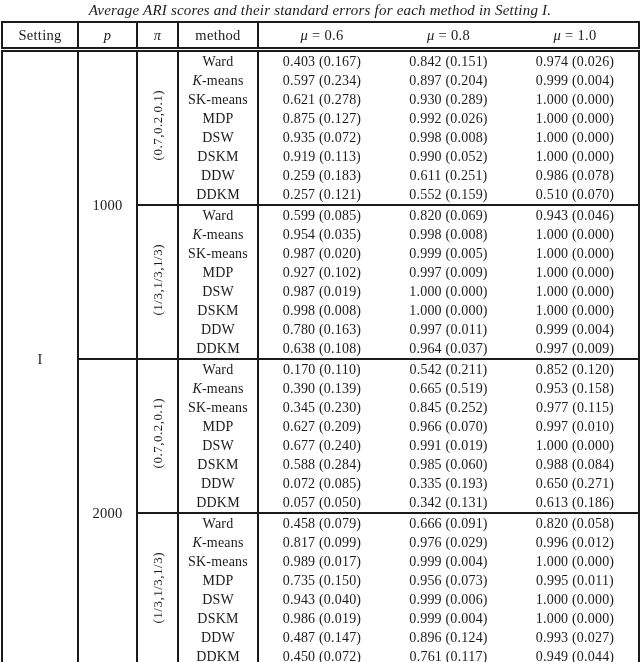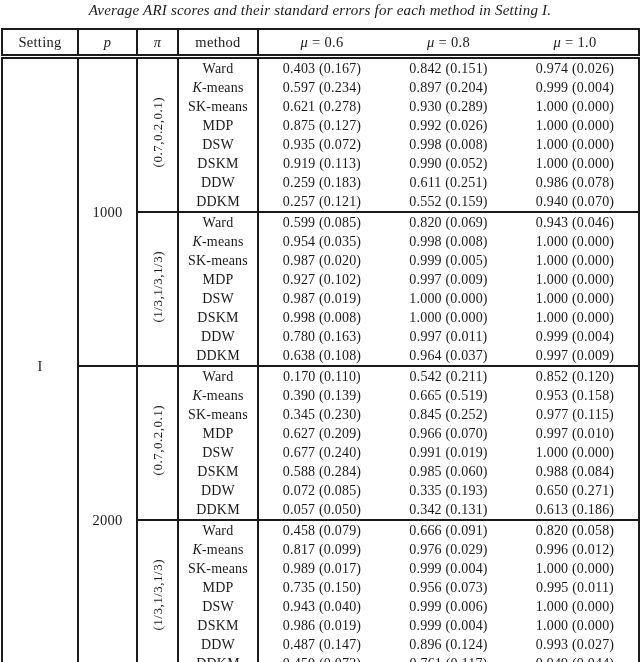--- a/index.html
+++ b/index.html
@@ -3,21 +3,21 @@
 <meta charset="utf-8">
 <style>
   html,body { margin:0; padding:0; background:#ffffff; }
   .page {
     width:640px; height:662px; background:#ffffff; overflow:hidden;
     font-family:"Liberation Serif","DejaVu Serif",serif; color:#1b1b1b;
     box-sizing:border-box;
   }
   .title {
     text-align:center; font-style:italic; font-size:15px;
-    height:28px; line-height:21px; letter-spacing:0.2px;
+    height:21px; line-height:21px; letter-spacing:0.2px;
   }
   table.results {
     border-collapse:collapse; table-layout:fixed;
     width:638px; margin-left:1px;
     border:2px solid #1b1b1b;
   }
   col.c-setting{width:76px;} col.c-p{width:59px;} col.c-pi{width:41px;}
   col.c-method{width:80px;} col.c-mu{width:127px;}
   th {
     font-weight:normal; font-size:14.5px; height:24px; padding:0;
@@ -111,21 +111,21 @@
       <tr>
         <td class="m bR">DDW</td>
         <td class="v">0.259 (0.183)</td>
         <td class="v">0.611 (0.251)</td>
         <td class="v">0.986 (0.078)</td>
       </tr>
       <tr class="sep">
         <td class="m bR">DDKM</td>
         <td class="v">0.257 (0.121)</td>
         <td class="v">0.552 (0.159)</td>
-        <td class="v">0.940 (0.070)</td>
+        <td class="v">0.510 (0.070)</td>
       </tr>
 
       <tr>
         <td class="pic bR bB" rowspan="8"><span class="rot">(1/3,1/3,1/3)</span></td>
         <td class="m bR">Ward</td>
         <td class="v">0.599 (0.085)</td>
         <td class="v">0.820 (0.069)</td>
         <td class="v">0.943 (0.046)</td>
       </tr>
       <tr>

